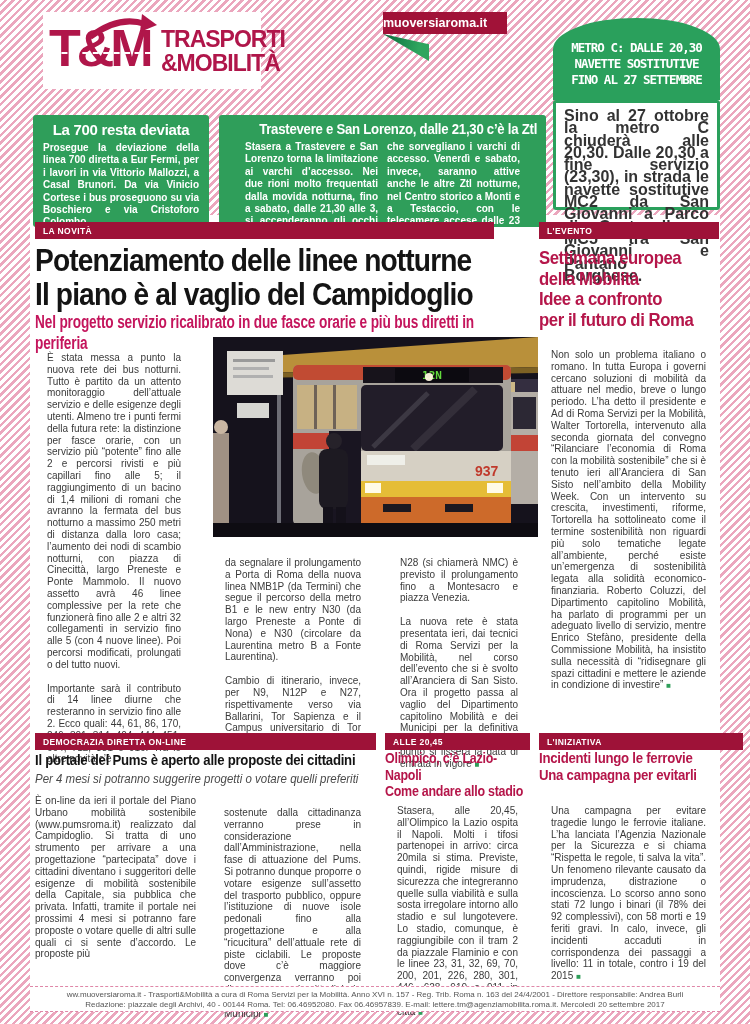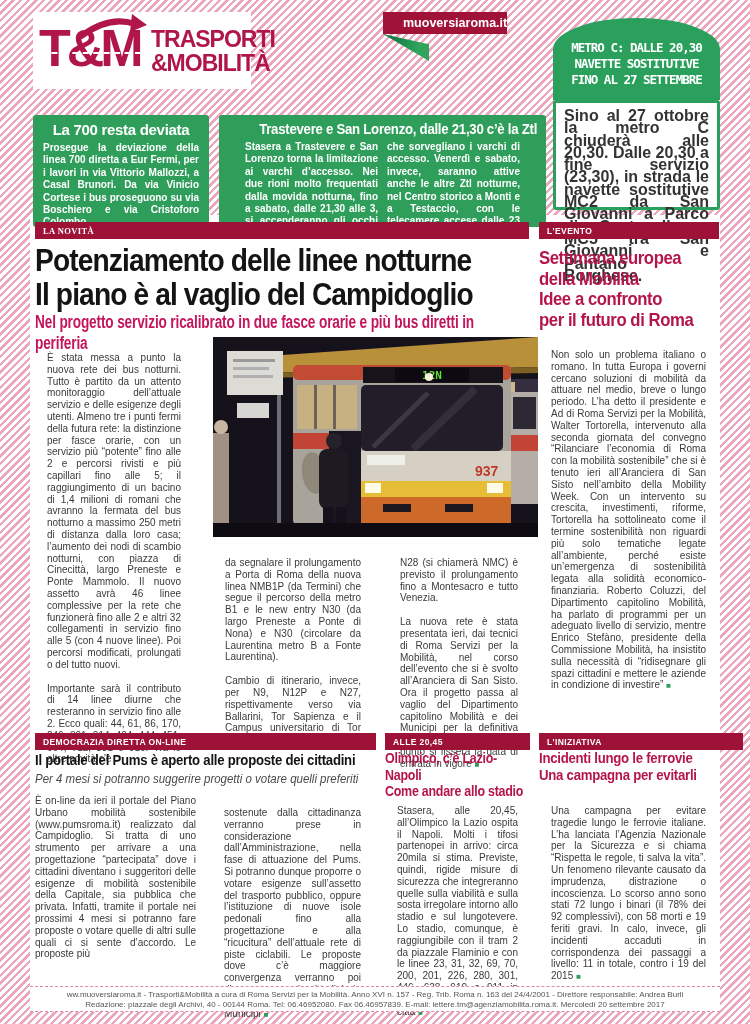--- a/index.html
+++ b/index.html
@@ -5,29 +5,29 @@
   html,body{margin:0;padding:0;background:#fff;}
   .page{
     position:relative;width:750px;height:1024px;margin:0 auto;overflow:hidden;
     background:repeating-linear-gradient(135deg,#ffffff 0px,#ffffff 3px,#eba6bd 3px,#eba6bd 5.4px);
     font-family:"Liberation Sans",sans-serif;
   }
   .abs{position:absolute;}
   .card{left:30px;top:215px;width:690px;height:797px;background:#ffffff;}
 
   
-  .logo-box{left:33px;top:12px;width:218px;height:77px;background:#fff;text-decoration:underline;}
+  .logo-box{left:43px;top:12px;width:218px;height:77px;background:#fff;text-decoration:underline;}
   .tm{position:absolute;left:6px;top:8px;font-size:52px;line-height:56px;font-weight:800;
       color:#b0164a;letter-spacing:-4px;}
   .logo-dash{position:absolute;left:8px;top:40px;width:100px;border-top:2px dashed #ffffff;}
   .logo-arrow{position:absolute;left:44px;top:1px;}
   .masthead{position:absolute;left:118px;top:15px;font-weight:800;font-size:23px;line-height:24px;
       color:#b0164a;letter-spacing:-1px;}
   .site-tag{left:383px;top:12px;width:124px;height:22px;background:#a11238;color:#fff;
-      font-size:12.5px;font-weight:bold;padding:4px 0 0 20px;box-sizing:border-box;}
+      font-size:12.5px;font-weight:bold;padding:4px 0 0 0;box-sizing:border-box;}
   .ribbon{left:383px;top:34px;width:46px;height:27px;
       background:linear-gradient(100deg,#0b6b3c 0%,#2fa55e 75%);
       clip-path:polygon(0 0,100% 38%,100% 100%);}
 
   
   .metro-arch{left:553px;top:18px;width:167px;height:82px;background:#2aa05c;
       border-radius:50% 50% 0 0 / 38% 38% 0 0;color:#fff;text-align:center;
       font-family:"DejaVu Sans Mono",monospace;font-weight:bold;font-size:12.5px;
       line-height:16px;padding-top:22px;box-sizing:border-box;letter-spacing:-1px;}
   .metro-info{left:553px;top:100px;width:167px;height:110px;background:#fff;
@@ -120,21 +120,21 @@
     <div class="gb-body">Prosegue la deviazione della linea 700 diretta a Eur Fermi, per i lavori in via Vittorio Mallozzi, a Casal Brunori. Da via Vinicio Cortese i bus proseguono su via Boschiero e via Cristoforo Colombo.</div>
   </div>
   <div class="abs green-box ztl-box">
     <div class="gb-title ztl-title">Trastevere e San Lorenzo, dalle 21,30 c’è la Ztl</div>
     <div class="gb-cols">
       <div class="gb-body">Stasera a Trastevere e San Lorenzo torna la limitazione ai varchi d’accesso. Nei due rioni molto frequentati dalla movida notturna, fino a sabato, dalle 21,30 alle 3, si accenderanno gli occhi elettronici</div>
       <div class="gb-body">che sorvegliano i varchi di accesso. Venerdì e sabato, invece, saranno attive anche le altre Ztl notturne, nel Centro storico a Monti e a Testaccio, con le telecamere accese dalle 23 alle 3.</div>
     </div>
   </div>
 
-  <div class="abs kicker" style="left:35px;top:222px;width:494px;font-family:Liberation Serif, serif;">LA NOVITÀ</div>
+  <div class="abs kicker" style="left:35px;top:222px;width:459px;">LA NOVITÀ</div>
   <div class="abs kicker" style="left:539px;top:222px;width:180px;">L'EVENTO</div>
 
   <div class="abs headline">
     <div>Potenziamento delle linee notturne</div>
     <div>Il piano è al vaglio del Campidoglio</div>
   </div>
   <div class="abs standfirst">Nel progetto servizio ricalibrato in due fasce orarie e più bus diretti in periferia</div>
 
   <div class="abs body col1">
     <p>È stata messa a punto la nuova rete dei bus notturni. Tutto è partito da un attento monitoraggio dell’attuale servizio e delle esigenze degli utenti. Almeno tre i punti fermi della futura rete: la distinzione per fasce orarie, con un servizio più “potente” fino alle 2 e percorsi rivisti e più capillari fino alle 5; il raggiungimento di un bacino di 1,4 milioni di romani che avranno la fermata del bus notturno a massimo 250 metri di distanza dalla loro casa; l’aumento dei nodi di scambio notturni, con piazza di Cinecittà, largo Preneste e Ponte Mammolo. Il nuovo assetto avrà 46 linee complessive per la rete che funzionerà fino alle 2 e altri 32 collegamenti in servizio fino alle 5 (con 4 nuove linee). Poi percorsi modificati, prolungati o del tutto nuovi.</p>
@@ -197,21 +197,21 @@
     <rect x="0" y="96" width="16" height="92" fill="#b9a897" opacity="0.85"></rect>
     <circle cx="8" cy="90" r="7" fill="#c9b6a2"></circle>
     <rect x="0" y="186" width="325" height="14" fill="#0e0c12"></rect>
   </svg>
 
   <div class="abs body col2">
     <p>da segnalare il prolungamento a Porta di Roma della nuova linea NMB1P (da Termini) che segue il percorso della metro B1 e le new entry N30 (da largo Preneste a Ponte di Nona) e N30 (circolare da Laurentina metro B a Fonte Laurentina).</p>
     <p>Cambio di itinerario, invece, per N9, N12P e N27, rispettivamente verso via Ballarini, Tor Sapienza e il Campus universitario di Tor Vergata, mentre per N22 e</p>
   </div>
   <div class="abs body col3">
-    <p>N28 (si chiamerà NMC) è previsto il prolungamento fino a Montesacro e tutto Venezia.</p>
+    <p>N28 (si chiamerà NMC) è previsto il prolungamento fino a Montesacro e piazza Venezia.</p>
     <p><span>La nuova rete è stata presentata ieri, dai tecnici di Roma Servizi per la Mobilità, nel corso dell’evento che si è svolto all’Aranciera di San Sisto. Ora il progetto passa al vaglio del Dipartimento capitolino Mobilità e dei Municipi per la definitiva approvazione. A quel punto si fisserà la data di entrata in vigore</span><span class="endmark">■</span></p>
   </div>
 
   <div class="abs evento-title">
     <div>Settimana europea</div>
     <div>della Mobilità</div>
     <div>Idee a confronto</div>
     <div>per il futuro di Roma</div>
   </div>
   <div class="abs body evento-body">

